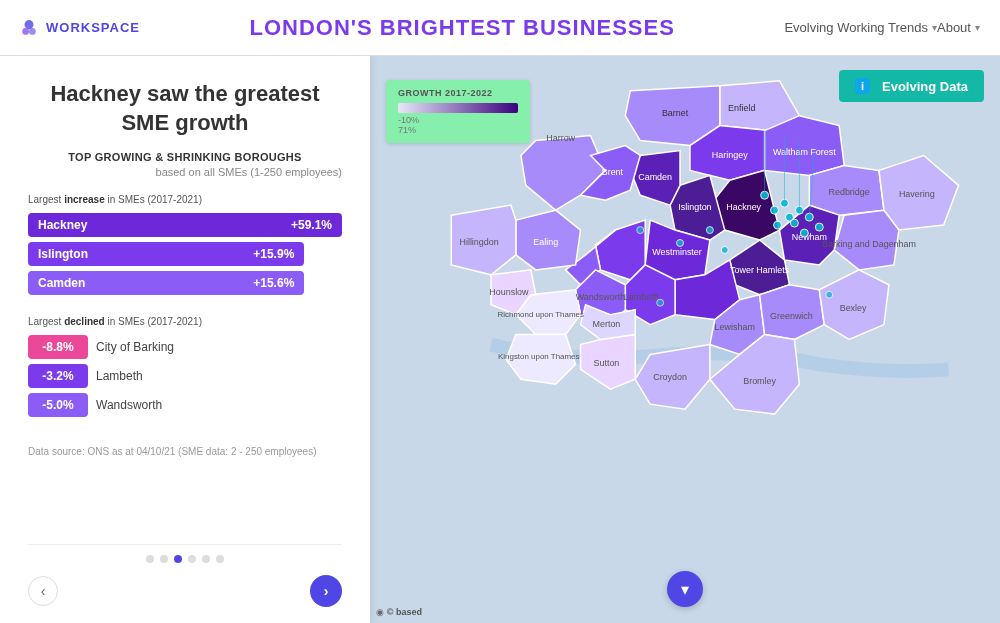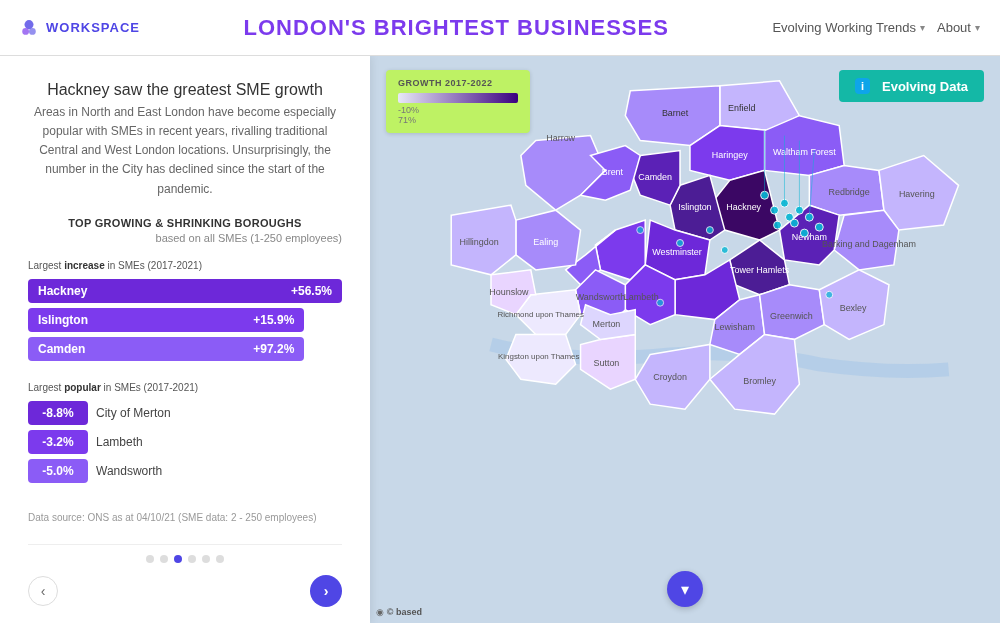--- a/index.html
+++ b/index.html
@@ -38,21 +38,21 @@
       text-align: center;
       font-size: 22px;
       font-weight: 800;
       color: #7c3aed;
       letter-spacing: 1px;
       text-transform: uppercase;
     }
     .nav-area {
       display: flex;
       align-items: center;
-      gap: 12px;
+      gap: 0;
     }
     .nav-item {
       display: flex;
       align-items: center;
       gap: 4px;
       font-size: 13px;
       color: #555;
       cursor: pointer;
       white-space: nowrap;
     }
@@ -75,25 +75,25 @@
       background: white;
       padding: 24px 28px 16px 28px;
       display: flex;
       flex-direction: column;
       position: relative;
       z-index: 5;
       box-shadow: 2px 0 8px rgba(0,0,0,0.08);
     }
 
     .panel-heading {
-      font-size: 16px;
-      font-weight: 400;
+      font-size: 22px;
+      font-weight: 700;
       color: #333;
       line-height: 1.3;
-      margin-bottom: 2px;
+      margin-bottom: 14px;
       text-align: center;
     }
 
     .panel-description {
       font-size: 12px;
       color: #666;
       line-height: 1.6;
       text-align: center;
       margin-bottom: 18px;
     }
@@ -150,21 +150,21 @@
       align-items: center;
       justify-content: center;
       padding: 5px 10px;
       border-radius: 4px;
       font-size: 12px;
       font-weight: 600;
       color: white;
       width: 60px;
       min-width: 60px;
     }
-    .bar-tag-negative.neg-dark { background: #6d28d9; }
+    .bar-tag-negative.neg-dark { background: #ec4899; }
     .bar-tag-negative.neg-mid { background: #7c3aed; }
     .bar-tag-negative.neg-light { background: #8b5cf6; }
 
     .bar-label-text {
       font-size: 12px;
       color: #444;
       flex: 1;
     }
 
     .data-source {
@@ -250,23 +250,23 @@
     .map-svg {
       position: absolute;
       inset: 0;
       width: 100%;
       height: 100%;
     }
 
     
     .legend {
       position: absolute;
-      top: 14px;
+      top: 24px;
       left: 16px;
-      background: #bef264;
+      background: #86efac;
       padding: 8px 12px;
       border-radius: 4px;
       box-shadow: 0 1px 4px rgba(0,0,0,0.15);
     }
     .legend-title {
       font-size: 9px;
       font-weight: 700;
       color: #555;
       letter-spacing: 0.5px;
       text-transform: uppercase;
@@ -378,56 +378,55 @@
       <span>About</span>
       <span class="nav-chevron">▾</span>
     </div>
   </div>
 </div>
 
 <div class="main-content">
 
   <div class="left-panel">
     <h2 class="panel-heading">Hackney saw the greatest SME growth</h2>
-    <p class="panel-description">Areas in North and East London have become especially popular with SMEs in recent years, rivalling traditional Central and West London locations. Unsurprisingly, the number in the City has declined since the start of the pandemic.</p>
 
     <div class="boroughs-title">TOP GROWING &amp; SHRINKING BOROUGHS</div>
     <div class="boroughs-subtitle">based on all SMEs (1-250 employees)</div>
 
     <div class="stat-section">
       <div class="stat-label">
         Largest <strong>increase</strong> in SMEs (2017-2021)
       </div>
       <div class="bar-row">
         <div class="bar-tag purple-dark">
           <span>Hackney</span>
-          <span>+56.5%</span>
+          <span>+59.1%</span>
         </div>
       </div>
       <div class="bar-row">
         <div class="bar-tag purple-mid" style="max-width:88%">
           <span>Islington</span>
           <span>+15.9%</span>
         </div>
       </div>
       <div class="bar-row">
         <div class="bar-tag purple-light" style="max-width:88%">
           <span>Camden</span>
-          <span>+97.2%</span>
+          <span>+15.6%</span>
         </div>
       </div>
     </div>
 
     <div class="stat-section">
       <div class="stat-label">
-        Largest <strong>popular</strong> in SMEs (2017-2021)
+        Largest <strong>declined</strong> in SMEs (2017-2021)
       </div>
       <div class="bar-row">
         <div class="bar-tag-negative neg-dark">-8.8%</div>
-        <span class="bar-label-text">City of Merton</span>
+        <span class="bar-label-text">City of Barking</span>
       </div>
       <div class="bar-row">
         <div class="bar-tag-negative neg-mid">-3.2%</div>
         <span class="bar-label-text">Lambeth</span>
       </div>
       <div class="bar-row">
         <div class="bar-tag-negative neg-light">-5.0%</div>
         <span class="bar-label-text">Wandsworth</span>
       </div>
     </div>

